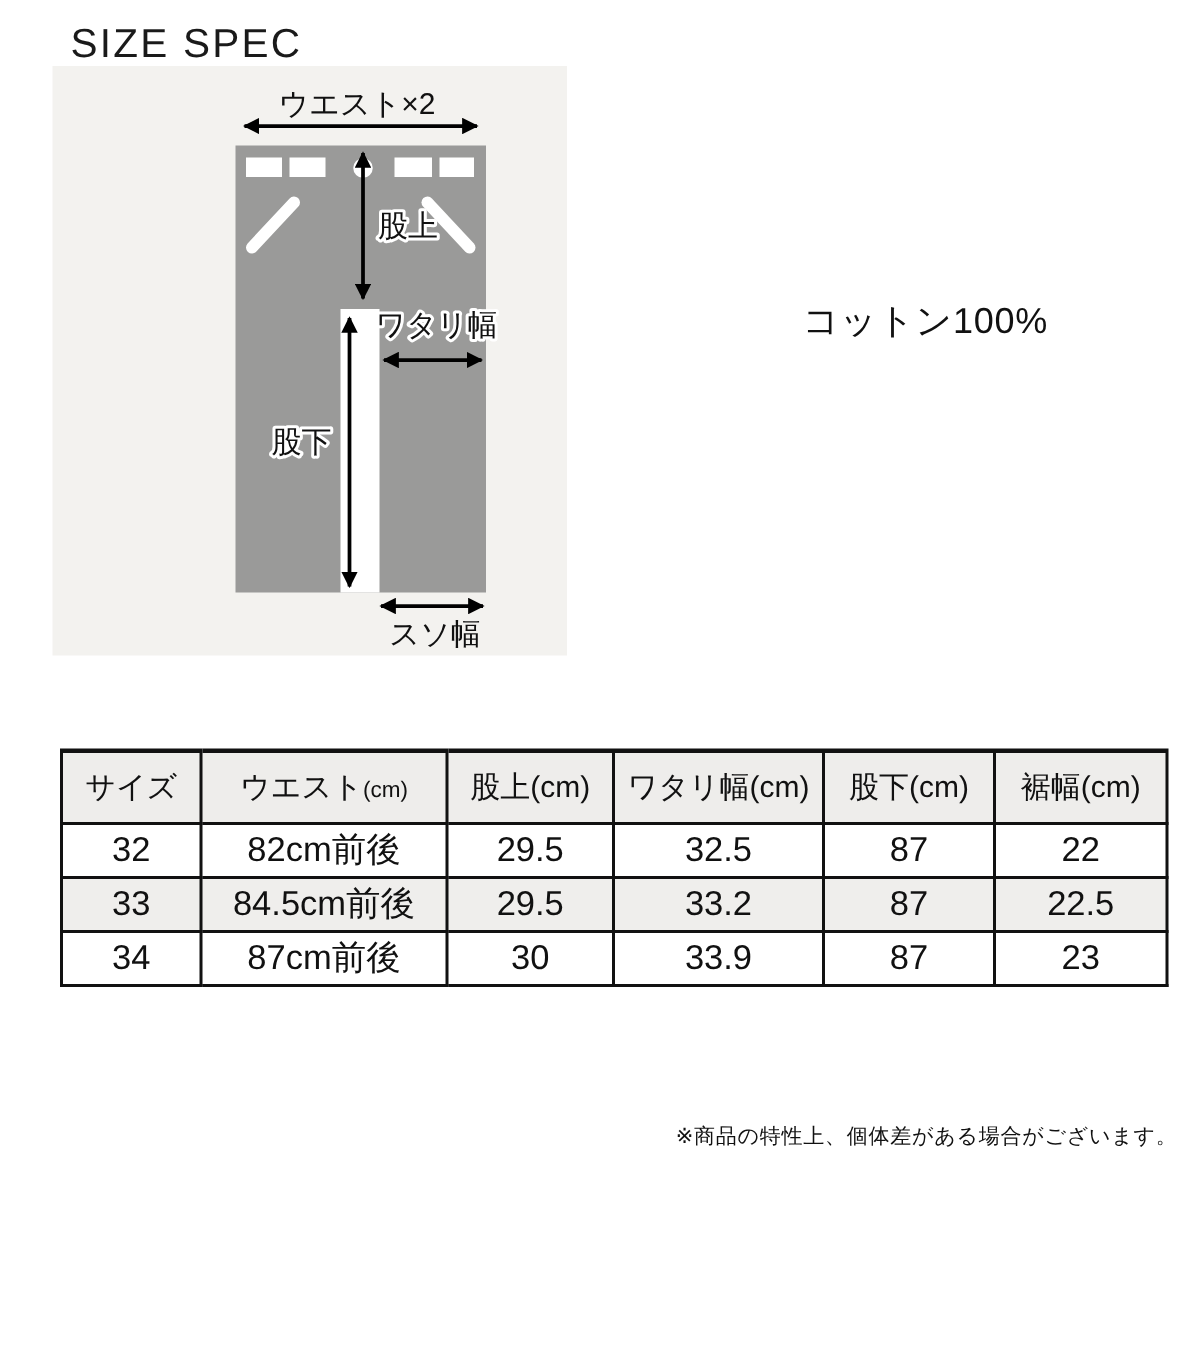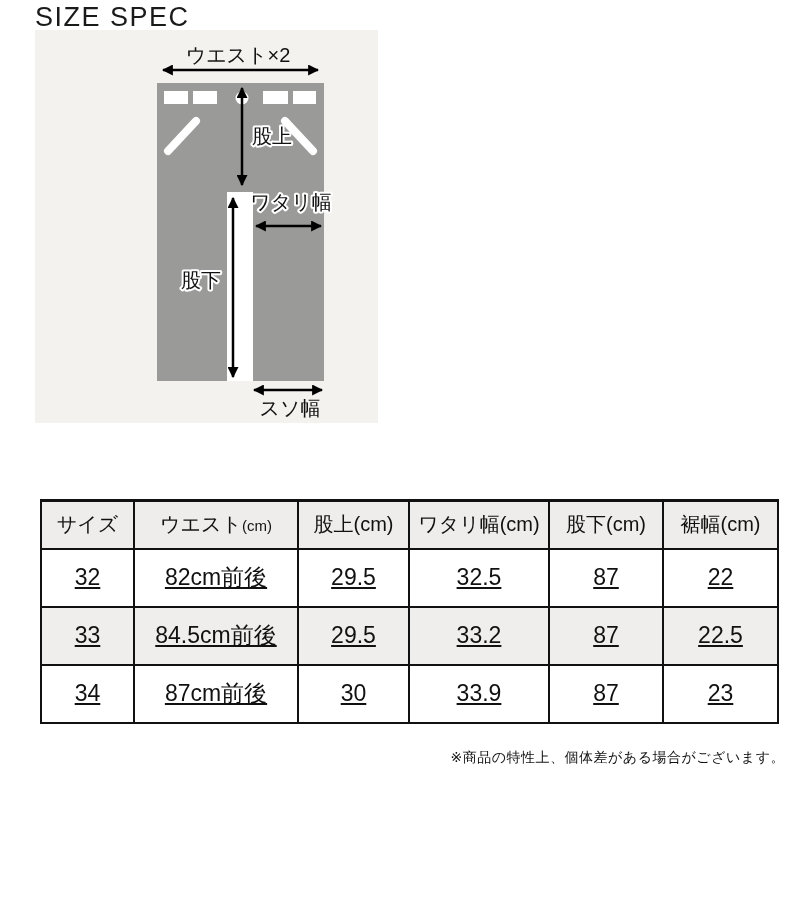--- a/index.html
+++ b/index.html
@@ -13,27 +13,27 @@
   *{box-sizing:border-box;}
   html,body{margin:0;padding:0;}
   body{
     width:800px;height:900px;background:#ffffff;
     font-family:"Liberation Sans","DejaVu Sans",sans-serif;
     color:var(--text);
   }
   .page{position:relative;width:800px;height:900px;overflow:hidden;}
 
   .title{
-    position:absolute;left:31px;top:-1px;margin:4px;
+    position:absolute;left:31px;top:-1px;margin:16px;
     font-size:27px;font-weight:400;letter-spacing:1.5px;
     color:#1a1a1a;line-height:1.05;
   }
 
   .diagram{
-    position:absolute;left:35px;top:30px;width:343px;height:393px;
+    position:absolute;left:35px;top:44px;width:343px;height:393px;
     background:var(--diagram_bg);
   }
   .diagram svg{display:block;width:430px;height:393px;}
   .pants{fill:var(--pants_gray);}
   .white-detail{fill:#ffffff;}
   .pocket{stroke:#ffffff;stroke-width:8;stroke-linecap:round;}
   .arrow{stroke:#000000;stroke-width:2.5;}
   .dlabel{
     font-family:"Liberation Sans","DejaVu Sans",sans-serif;
     font-size:20px;fill:#111111;
@@ -55,23 +55,22 @@
     border:2px solid var(--table_border);
     text-align:center;vertical-align:middle;padding:0;
     font-weight:400;
   }
   .size-table thead th{
     border-top-width:3px;
     height:48px;font-size:20px;
     background:var(--table_head_bg);
   }
   .size-table tbody td{
-    height:58px;font-size:23px;
+    height:36px;font-size:23px;
     background:#ffffff;
-    text-decoration:underline;
   }
   .size-table tbody tr:nth-child(even) td{
     background:var(--table_alt_bg);
   }
   .size-table th .unit{font-size:20px;}
   .size-table th.unit-sm .unit{font-size:15px;}
 
   .note{
     position:absolute;right:15px;top:749px;
     font-size:14px;color:#111111;letter-spacing:0.5px;
@@ -113,20 +112,21 @@
       <line class="arrow" x1="219" y1="360" x2="287" y2="360" marker-start="url(#ah)" marker-end="url(#ah)"></line>
 
       <text class="dlabel" x="203" y="32" text-anchor="middle">ウエスト×2</text>
       <text class="dlabel halo" x="217" y="113" text-anchor="start">股上</text>
       <text class="dlabel halo" x="256" y="179" text-anchor="middle">ワタリ幅</text>
       <text class="dlabel halo" x="166" y="257" text-anchor="middle">股下</text>
       <text class="dlabel" x="255" y="385" text-anchor="middle">スソ幅</text>
     </svg>
   </div>
 
+  <div class="material">コットン100%</div>
 
   <table class="size-table">
     <colgroup>
       <col style="width:93px">
         <col style="width:164px">
         <col style="width:111px">
       <col style="width:140px">
         <col style="width:114px">
         <col style="width:115px">
     </colgroup>

